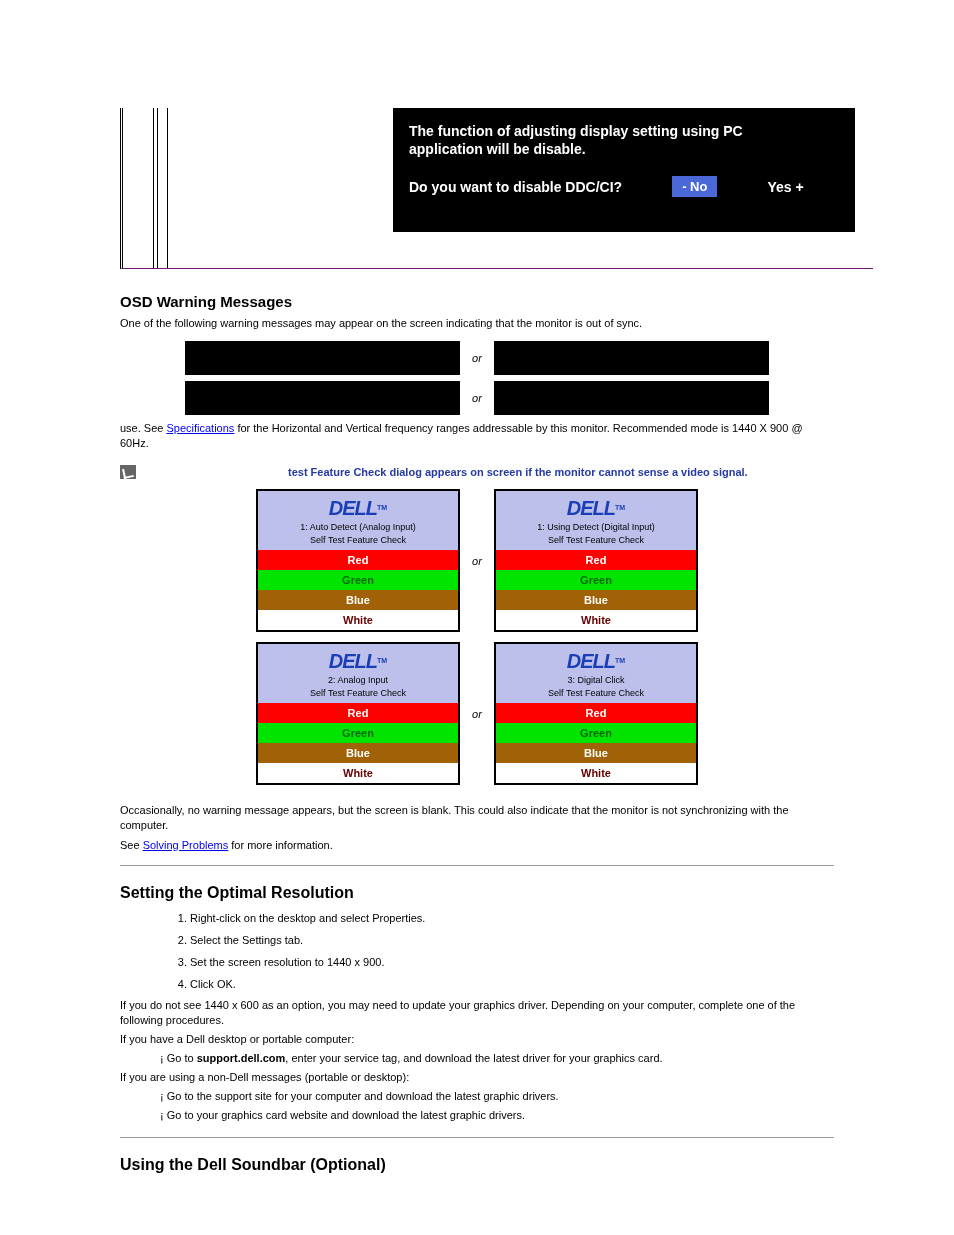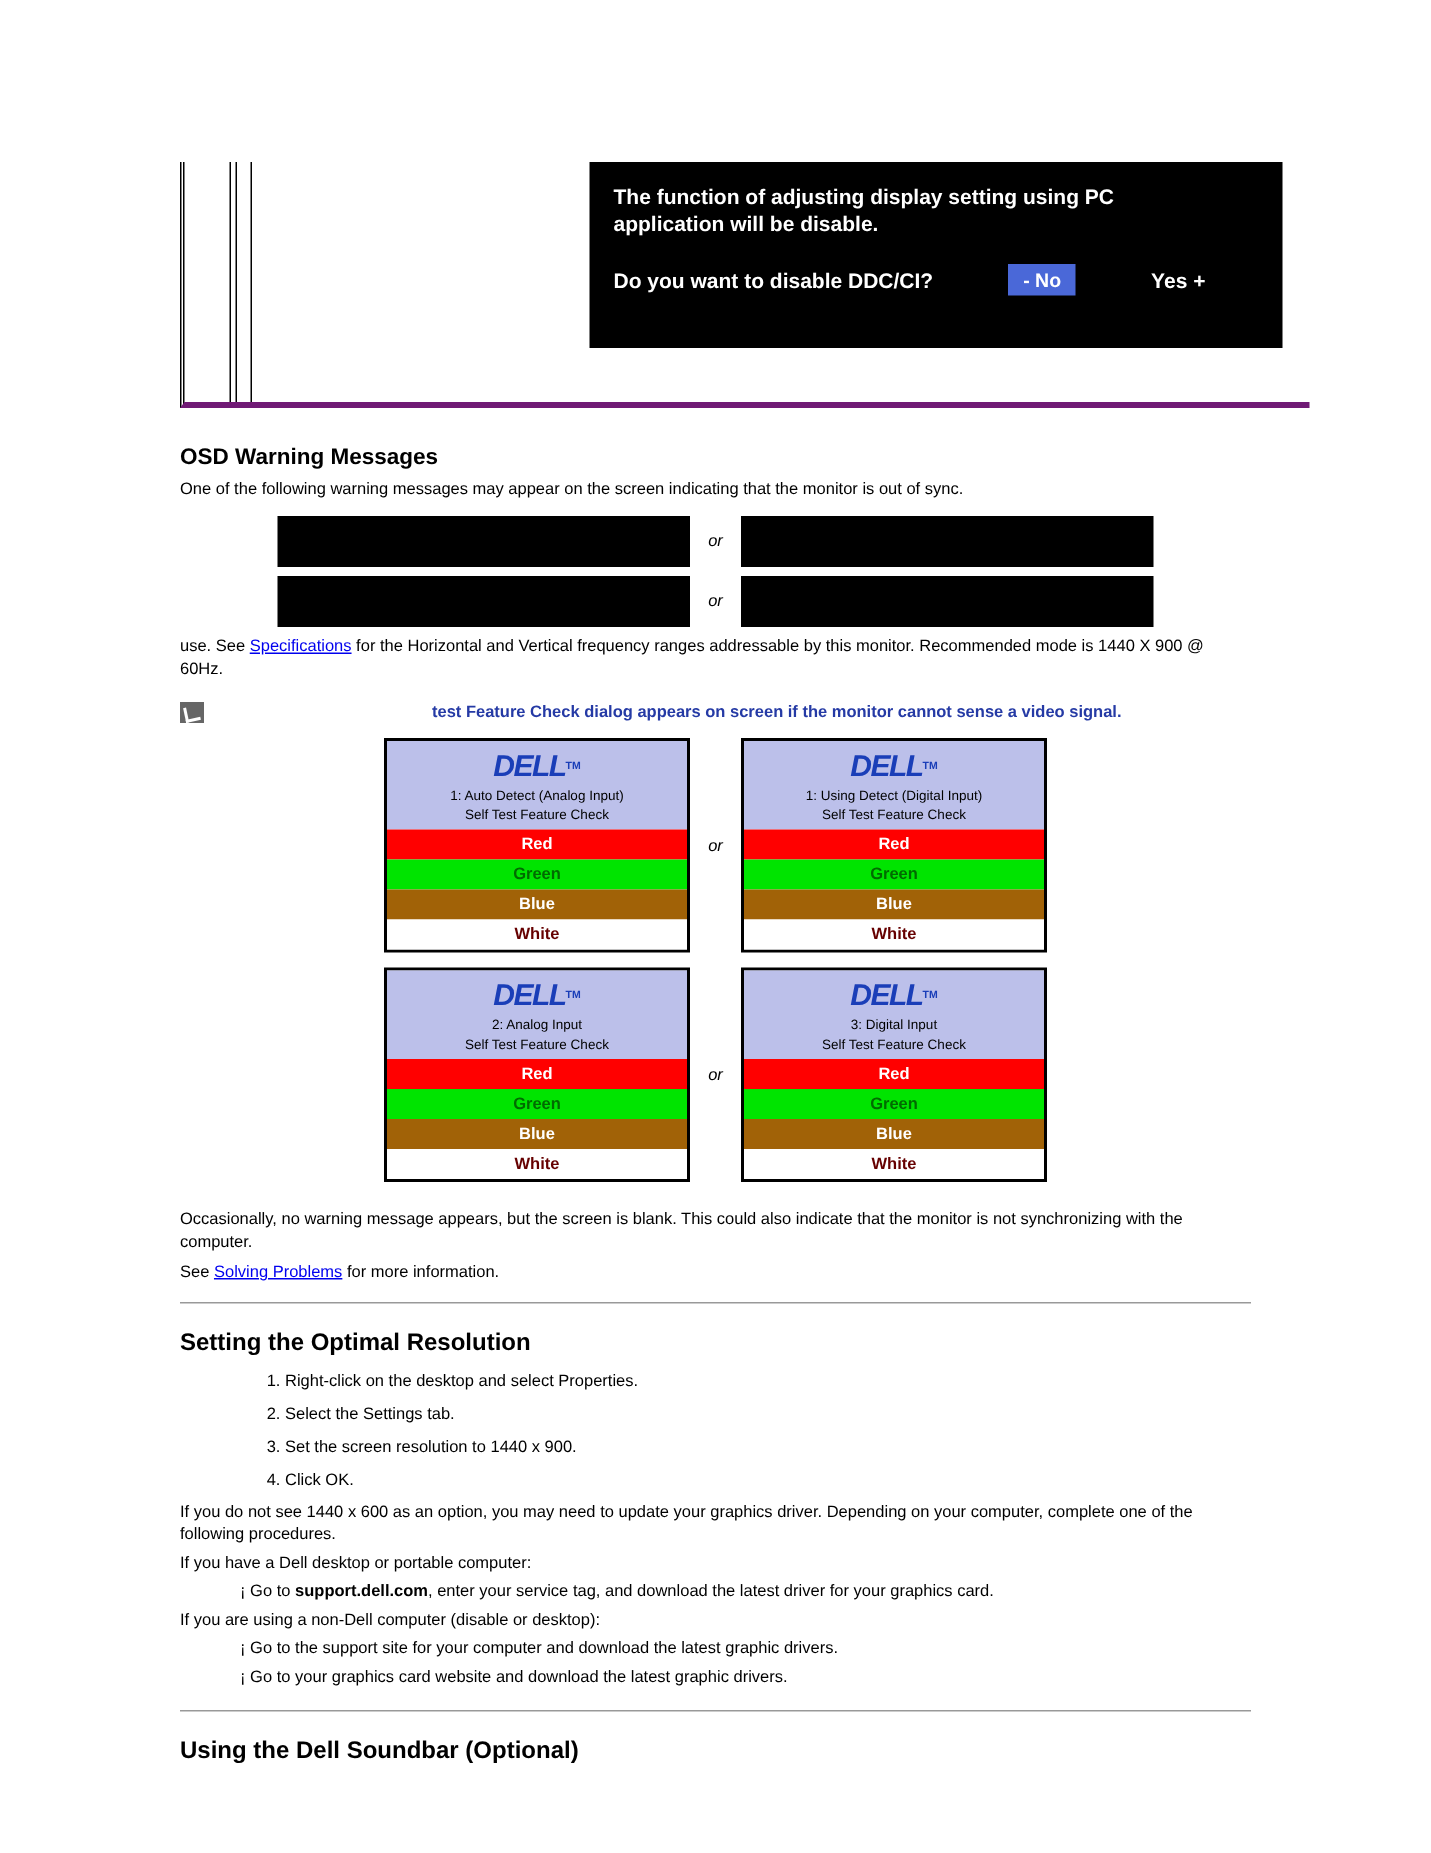--- a/index.html
+++ b/index.html
@@ -12,21 +12,21 @@
     width: 954px;
   }
   .page {
     padding: 0 0 40px 0;
   }
   
   .top-table {
     margin-left: 120px;
     margin-top: 108px;
     border-left: 3px double #000;
-    border-bottom: 4px solid #701a75;
+    border-bottom: 1px solid #701a75;
     width: 750px;
     position: relative;
   }
   .inner-col1 {
     position: absolute;
     left: 30px;
     top: 0;
     bottom: 0;
     width: 3px;
     border-left: 1px solid #000;
@@ -314,21 +314,21 @@
         </div>
         <div class="st-band band-red">Red</div>
         <div class="st-band band-green">Green</div>
         <div class="st-band band-blue">Blue</div>
         <div class="st-band band-white">White</div>
       </div>
       <div class="or-sep">or</div>
       <div class="selftest-card">
         <div class="st-head">
           <span class="dell-logo">DELL</span><span class="dell-tm">TM</span>
-          <div class="st-sub">3: Digital Input</div>
+          <div class="st-sub">3: Digital Click</div>
           <div class="st-sub">Self Test  Feature Check</div>
         </div>
         <div class="st-band band-red">Red</div>
         <div class="st-band band-green">Green</div>
         <div class="st-band band-blue">Blue</div>
         <div class="st-band band-white">White</div>
       </div>
     </div>
   </div>
 
@@ -346,21 +346,21 @@
     <li>Select the Settings tab.</li>
     <li>Set the screen resolution to 1440 x 900.</li>
     <li>Click OK.</li>
   </ol>
 
   <div class="sub-para">If you do not see 1440 x 600 as an option, you may need to update your graphics driver. Depending on your computer, complete one of the following procedures.</div>
   <div class="sub-para">If you have a Dell desktop or portable computer:</div>
   <div class="sub-para" style="margin-left:160px;">
     ¡ <span>Go to </span><b>support.dell.com</b><span>, enter your service tag, and download the latest driver for your graphics card.</span>
   </div>
-  <div class="sub-para">If you are using a non-Dell computer (disable or desktop):</div>
+  <div class="sub-para">If you are using a non-Dell messages (portable or desktop):</div>
   <div class="sub-para" style="margin-left:160px;">¡ <span>Go to the support site for your computer and download the latest graphic drivers.</span></div>
   <div class="sub-para" style="margin-left:160px;">¡ <span>Go to your graphics card website and download the latest graphic drivers.</span></div>
 
   <hr class="hr">
 
   <div class="section-heading">Using the Dell Soundbar (Optional)</div>
 
 </div>
 
 </body></html>

